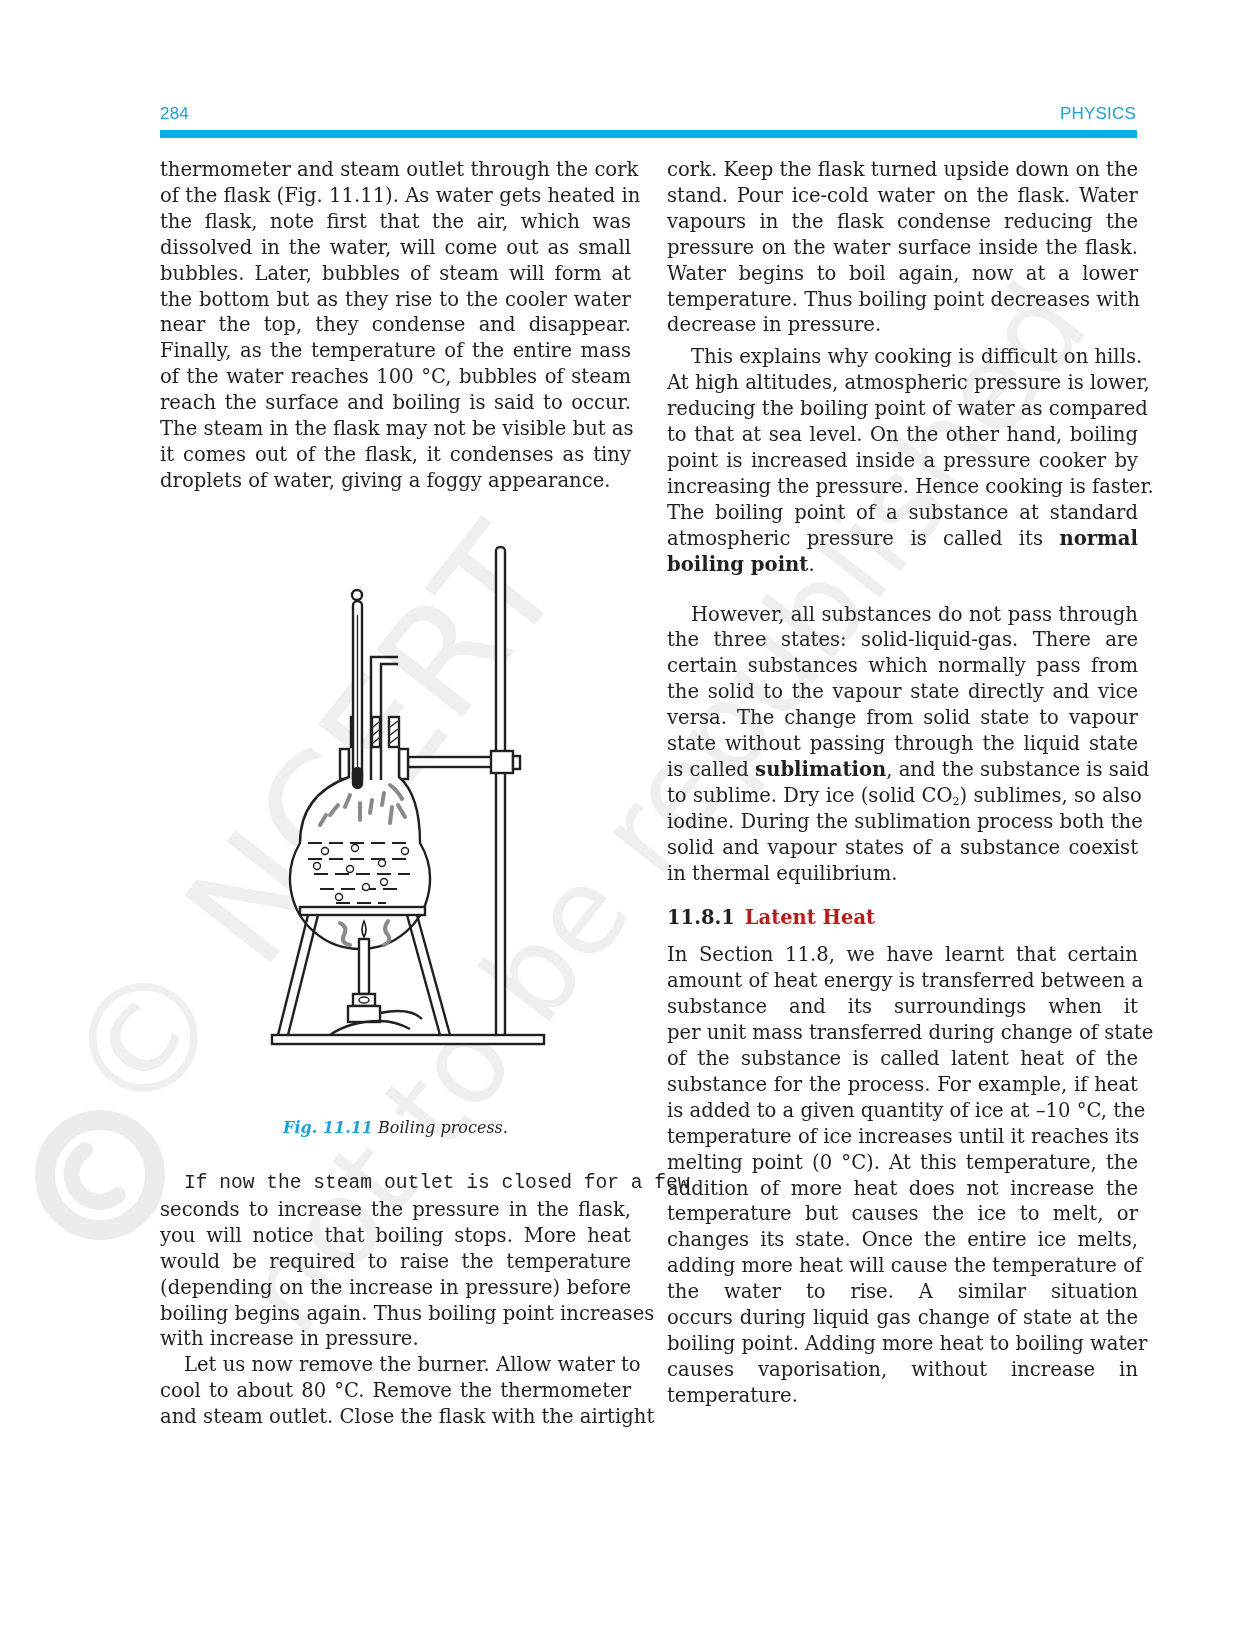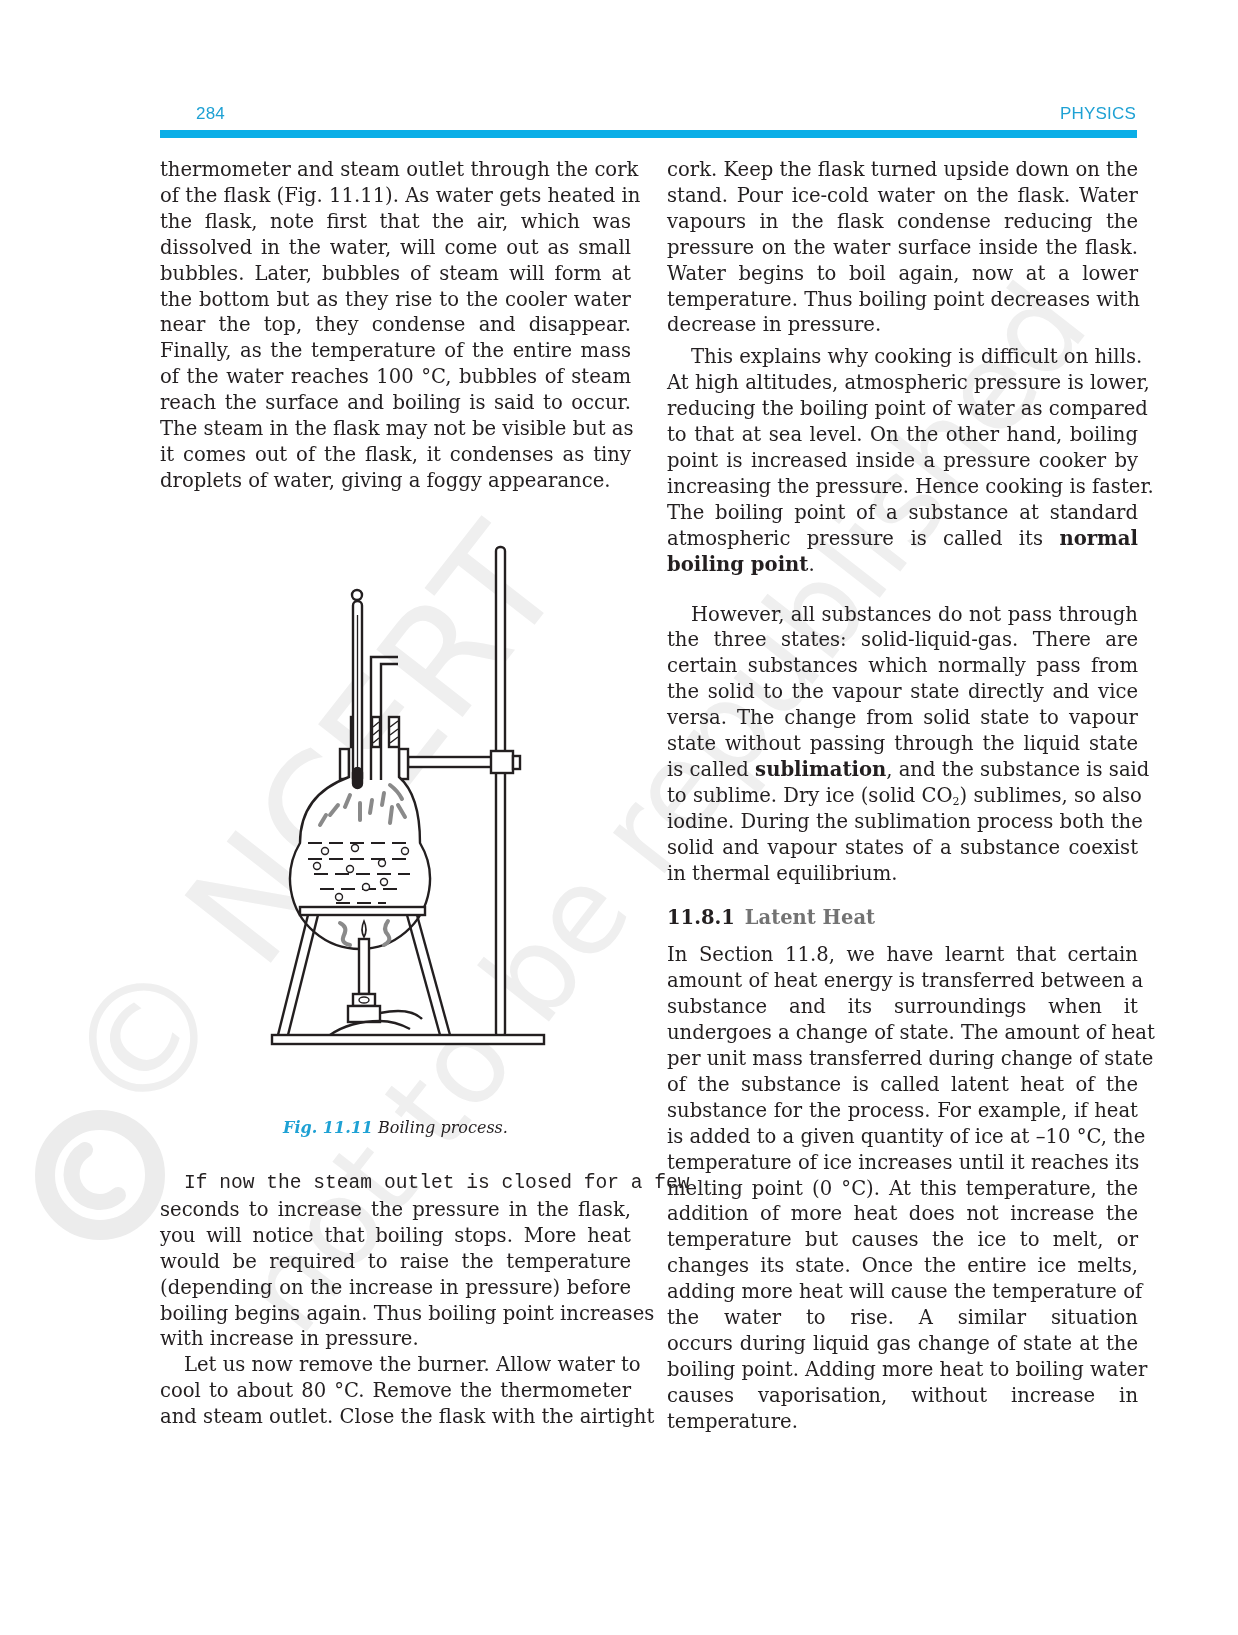--- a/index.html
+++ b/index.html
@@ -1,36 +1,36 @@
 <!DOCTYPE html>
 <html><head>
 <meta charset="utf-8">
 <style>
   html, body { margin: 0; padding: 0; background: #ffffff; }
   body { width: 1238px; height: 1635px; position: relative; overflow: hidden;
          font-family: "DejaVu Serif", "Liberation Serif", serif; color: #231f20; }
   .watermark { position: absolute; left: 0; top: 0; width: 1238px; height: 1635px; pointer-events: none; z-index: 0; }
   .header-left, .header-right { position: absolute; top: 104px; font-family: "Liberation Sans", sans-serif;
          font-size: 17px; color: #1ea1d4; letter-spacing: 0.2px; z-index: 2; }
-  .header-left { left: 160px; margin-left: 36px; }
+  .header-left { left: 160px; }
   .header-right { right: 102px; }
   .header-rule { position: absolute; left: 160px; top: 130px; width: 977px; height: 8px; background: #0aaee7; z-index: 2; }
   .col { position: absolute; top: 157px; width: 471px; font-size: 19.6px; line-height: 25.9px;
          text-align: justify; z-index: 2; }
   .col-left { left: 160px; }
   .col-right { left: 667px; }
   .col p { margin: 0; }
   .para-gap { margin-top: 6px !important; }
   .line { display: block; text-align: justify; text-align-last: justify; white-space: nowrap; }
   .line.last { text-align-last: left; }
   b { font-weight: bold; }
   sub { font-size: 11px; line-height: 0; vertical-align: -3px; }
   .section-heading { font-family: "DejaVu Serif", serif; font-weight: bold; font-size: 19.5px; margin: 19px 0 11px 0 !important; }
   .section-number { color: #231f20; }
-  .section-title { color: #737373; margin-left: 10px; }
+  .section-title { color: #b91c1c; margin-left: 10px; }
   .figure { position: absolute; left: 270px; top: 545px; width: 280px; height: 520px; z-index: 2; }
   .caption { position: absolute; left: 160px; top: 1118px; width: 471px; text-align: center; font-size: 16px; font-style: italic; z-index: 2; }
   .caption-label { color: #1ea1d4; font-weight: bold; }
   .left-lower { position: absolute; left: 160px; top: 1171px; width: 471px; font-size: 19.6px; line-height: 25.9px; z-index: 2; }
 </style>
 </head>
 <body>
 
 <svg class="watermark" viewBox="0 0 1238 1635">
   <g fill="none" stroke="#ececec" stroke-width="26" stroke-linecap="round">
@@ -216,21 +216,20 @@
     <span class="line">solid and vapour states of a substance coexist</span>
     <span class="line last">in thermal equilibrium.</span>
   </p>
   <p class="section-heading">
     <span class="section-number">11.8.1</span><span class="section-title">Latent Heat</span>
   </p>
   <p>
     <span class="line">In Section 11.8, we have learnt that certain</span>
     <span class="line">amount of heat energy is transferred between a</span>
     <span class="line">substance and its surroundings when it</span>
-    <span class="line">undergoes a change of state. The amount of heat</span>
     <span class="line">per unit mass transferred during change of state</span>
     <span class="line">of the substance is called latent heat of the</span>
     <span class="line">substance for the process. For example, if heat</span>
     <span class="line">is added to a given quantity of ice at –10 °C, the</span>
     <span class="line">temperature of ice increases until it reaches its</span>
     <span class="line">melting point (0 °C). At this temperature, the</span>
     <span class="line">addition of more heat does not increase the</span>
     <span class="line">temperature but causes the ice to melt, or</span>
     <span class="line">changes its state. Once the entire ice melts,</span>
     <span class="line">adding more heat will cause the temperature of</span>

